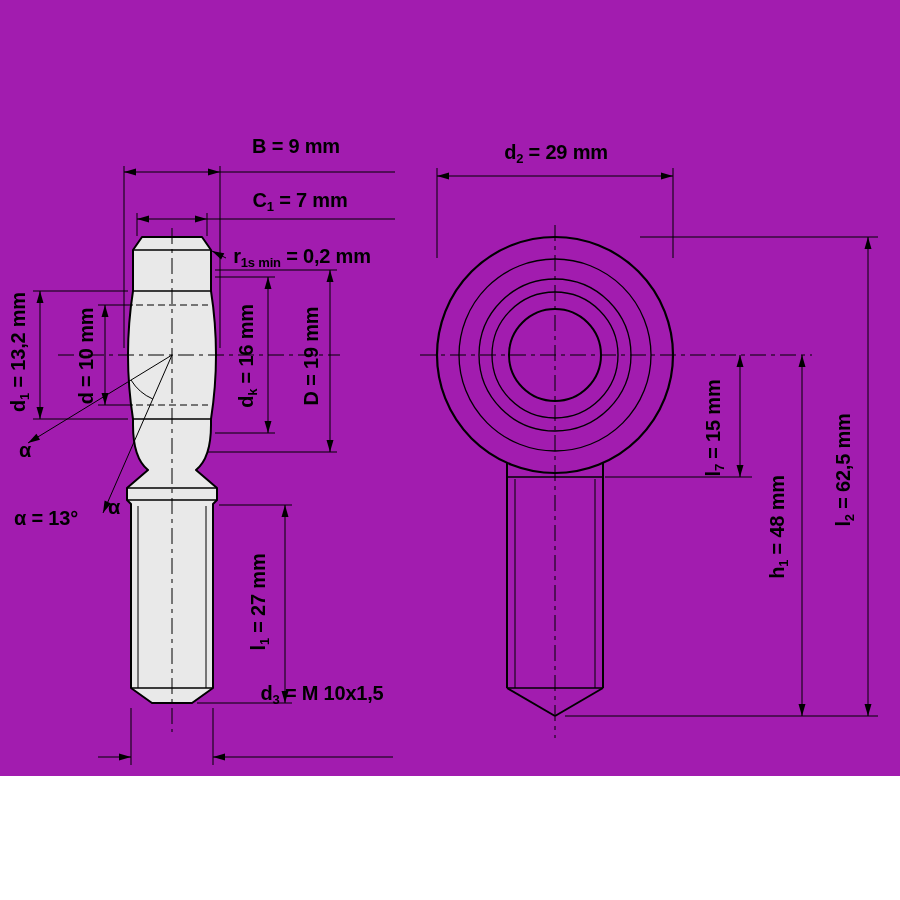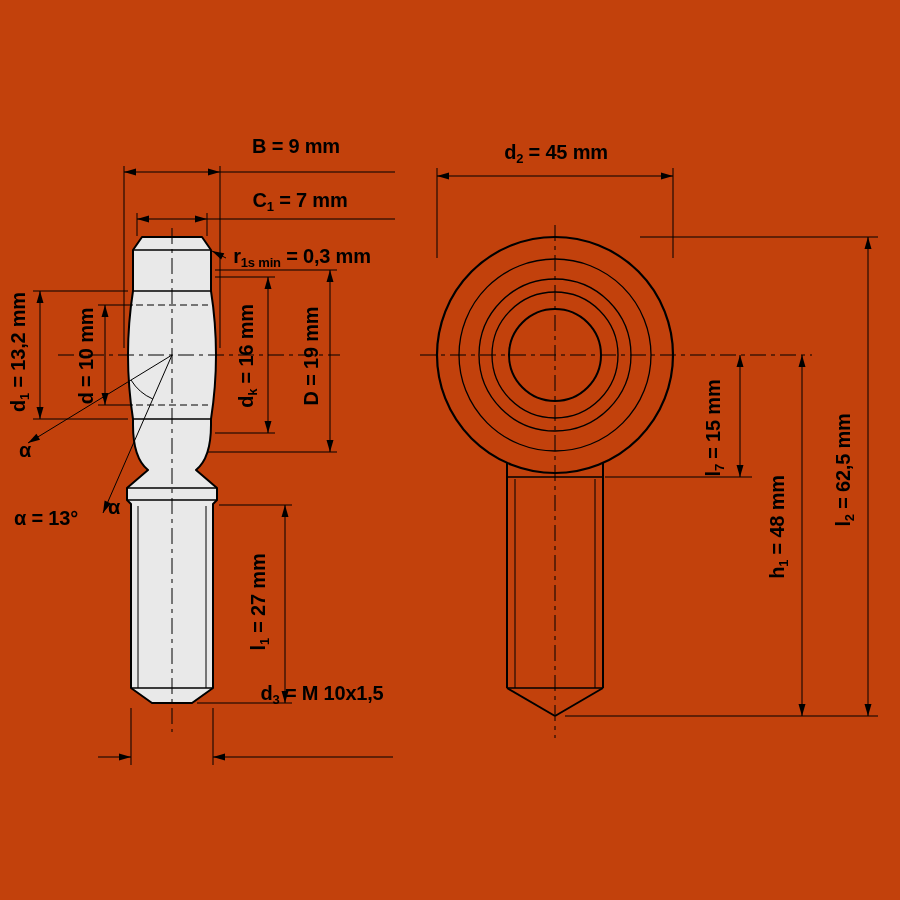--- a/index.html
+++ b/index.html
@@ -1,16 +1,16 @@
 <!DOCTYPE html>
 <html><head>
 <meta charset="utf-8">
 <style>
   html,body{margin:0;padding:0;background:#ffffff;}
-  #stage{position:relative;width:900px;height:900px;background:#c2410c;overflow:hidden;
+  #stage{position:relative;width:900px;height:776px;background:#a21caf;overflow:hidden;
          font-family:"Liberation Sans",sans-serif;}
   #drawing{position:absolute;left:0;top:0;}
   .lbl{position:absolute;transform:translate(-50%,-50%);white-space:nowrap;
        font:700 20px "Liberation Sans",sans-serif;color:#000;letter-spacing:-0.2px;}
   .lbl.rot{transform:translate(-50%,-50%) rotate(-90deg);}
   .sub{font-size:13px;position:relative;top:4px;}
 </style>
 </head>
 <body>
 
@@ -171,21 +171,21 @@
     </g>
   </svg>
 
   <div class="lbl" style="left:296px;top:146px">
     <span class="sym">B</span><span class="sub"></span><span class="val"> = 9 mm</span>
   </div>
   <div class="lbl" style="left:300px;top:200px">
     <span class="sym">C</span><span class="sub">1</span><span class="val"> = 7 mm</span>
   </div>
   <div class="lbl" style="left:302px;top:256px">
-    <span class="sym">r</span><span class="sub">1s min</span><span class="val"> = 0,3 mm</span>
+    <span class="sym">r</span><span class="sub">1s min</span><span class="val"> = 0,2 mm</span>
   </div>
   <div class="lbl rot" style="left:18px;top:352px">
     <span class="sym">d</span><span class="sub">1</span><span class="val"> = 13,2 mm</span>
   </div>
   <div class="lbl rot" style="left:86px;top:356px">
     <span class="sym">d</span><span class="sub"></span><span class="val"> = 10 mm</span>
   </div>
   <div class="lbl rot" style="left:246px;top:356px">
     <span class="sym">d</span><span class="sub">k</span><span class="val"> = 16 mm</span>
   </div>
@@ -202,21 +202,21 @@
     <span class="sym">α</span>
   </div>
   <div class="lbl rot" style="left:258px;top:602px">
     <span class="sym">l</span><span class="sub">1</span><span class="val"> = 27 mm</span>
   </div>
   <div class="lbl" style="left:322px;top:693px">
     <span class="sym">d</span><span class="sub">3</span><span class="val"> = M 10x1,5</span>
   </div>
 
   <div class="lbl" style="left:556px;top:152px">
-    <span class="sym">d</span><span class="sub">2</span><span class="val"> = 45 mm</span>
+    <span class="sym">d</span><span class="sub">2</span><span class="val"> = 29 mm</span>
   </div>
   <div class="lbl rot" style="left:713px;top:428px">
     <span class="sym">l</span><span class="sub">7</span><span class="val"> = 15 mm</span>
   </div>
   <div class="lbl rot" style="left:777px;top:527px">
     <span class="sym">h</span><span class="sub">1</span><span class="val"> = 48 mm</span>
   </div>
   <div class="lbl rot" style="left:843px;top:470px">
     <span class="sym">l</span><span class="sub">2</span><span class="val"> = 62,5 mm</span>
   </div>

